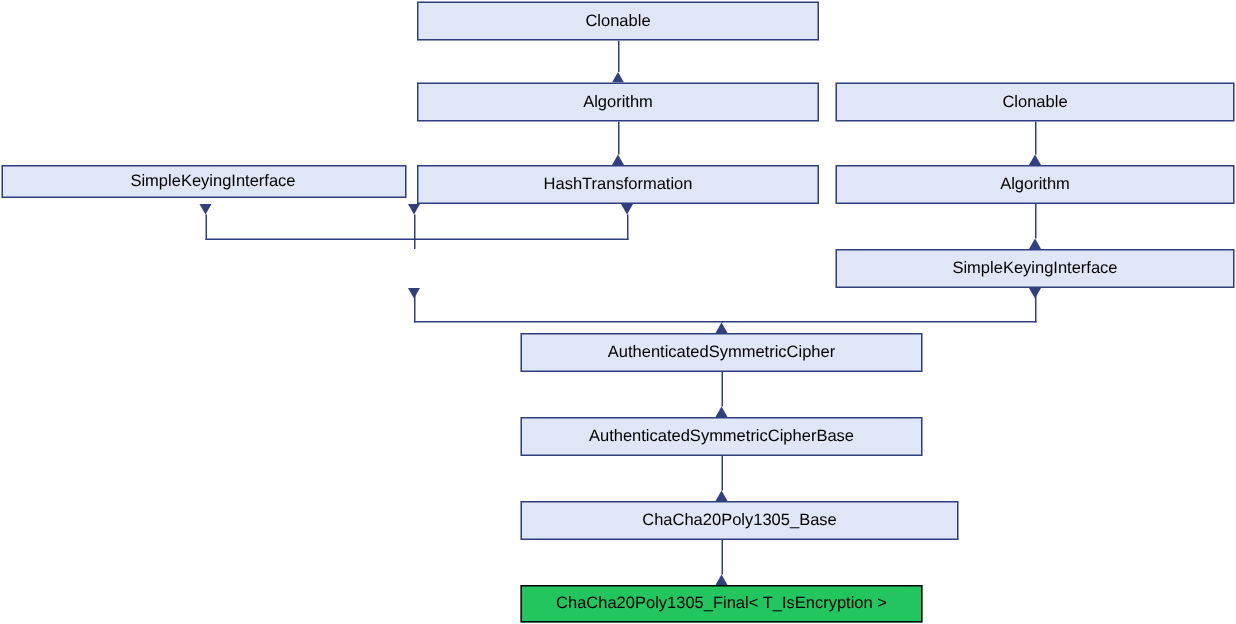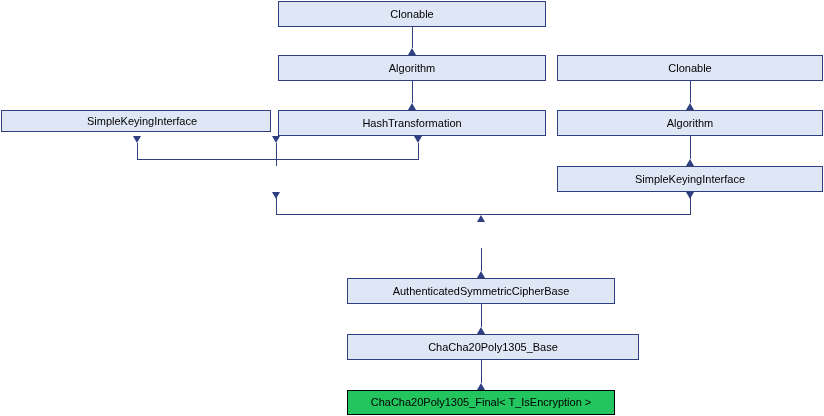--- a/index.html
+++ b/index.html
@@ -118,20 +118,23 @@
 
   <div class="node" style="left:557px; top:110px; width:266px; height:26px;">
     <span>Algorithm</span>
   </div>
 
 
   <div class="node" style="left:557px; top:166px; width:266px; height:26px;">
     <span>SimpleKeyingInterface</span>
   </div>
 
+  <div class="node" style="left:347px; top:222px; width:268px; height:26px;">
+    <span>AuthenticatedSymmetricCipher</span>
+  </div>
 
   <div class="node" style="left:347px; top:278px; width:268px; height:26px;text-align:right;">
     <span>AuthenticatedSymmetricCipherBase</span>
   </div>
 
   <div class="node" style="left:347px; top:334px; width:292px; height:26px;">
     <span>ChaCha20Poly1305_Base</span>
   </div>
 
   <div class="node leaf" style="left:347px; top:390px; width:268px; height:25px;">

